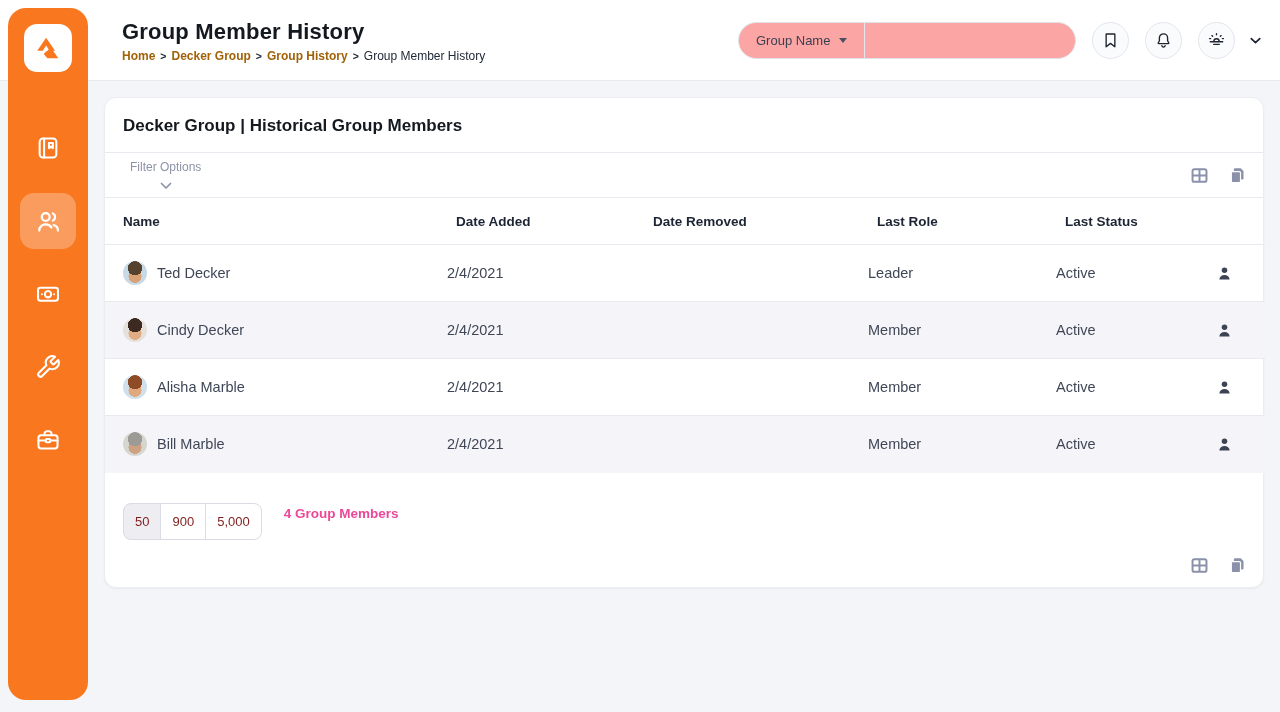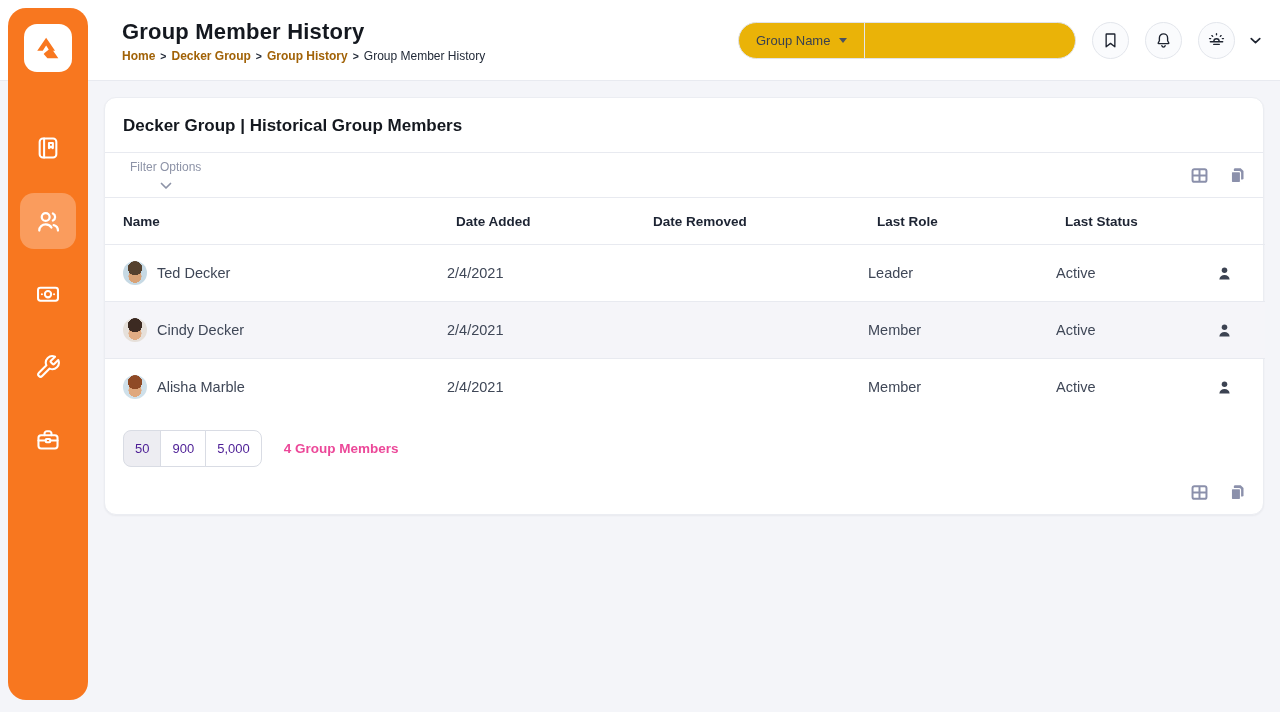--- a/index.html
+++ b/index.html
@@ -18,21 +18,21 @@
 
   
   .topbar { position:absolute; left:88px; top:0; width:1192px; height:81px; display:flex; align-items:center; padding:0 16px 0 34px; z-index:5; }
   .titles h1 { font-size:22px; font-weight:700; color:#14181f; letter-spacing:.2px; }
   .breadcrumb { margin-top:4px; font-size:12px; display:flex; align-items:center; }
   .crumb.link { color:#a16207; cursor:pointer;font-weight:bold; }
   .crumb.current { color:#222a38; }
   .sep { color:#222a38; margin:0 5px; font-weight:700; font-size:10.5px; }
 
   .top-actions { margin-left:auto; display:flex; align-items:center; gap:16px; }
-  .search-pill { display:flex; align-items:center; height:37px; width:338px; background:#eab308; border:1px solid #e0e3ea; border-radius:19px; overflow:hidden; }
+  .search-pill { display:flex; align-items:center; height:37px; width:338px; background:#fca5a5; border:1px solid #e0e3ea; border-radius:19px; overflow:hidden; }
   .search-filter { display:flex; align-items:center; gap:9px; height:100%; padding:0 17px; background:none; border:none; border-right:1px solid #e4e6ec; font-size:13px; color:#3a4150; cursor:pointer; }
   .caret-down { width:0; height:0; border-left:4.5px solid transparent; border-right:4.5px solid transparent; border-top:5.5px solid #4a5160; }
   .search-input { flex:1; height:100%; border:none; background:transparent; outline:none; padding:0 14px; font-size:13px; color:#3a4150; }
   .circle-btn { width:37px; height:37px; border-radius:50%; background:#fafbfd; border:1px solid #e3e6ec; display:grid; place-items:center; cursor:pointer; color:#1e2430; }
   .user-pill { display:flex; align-items:center; gap:11px; height:42px; padding:0 4px 0 17px; background:#f2f3f8; border:none; border-radius:21px; cursor:pointer; }
   .user-name { font-size:14px; font-weight:700; color:#1c2330; }
   .user-avatar { width:34px; height:34px; border-radius:50%; }
   .chev-btn { background:none; border:none; cursor:pointer; color:#1e2430; display:grid; place-items:center; padding:0; margin-left:-4px; }
 
   
@@ -49,21 +49,21 @@
   thead th:first-child { padding-left:18px; }
   tbody td { font-size:14.5px; color:#3f4757; height:57px; border-top:1px solid #e8eaf0; }
   tbody tr:nth-child(even) { background:#f5f5f9; }
   .name-cell { display:flex; align-items:center; gap:10px; padding-left:18px; }
   .avatar24 { width:24px; height:24px; border-radius:50%; flex:none; }
   .action-td { text-align:center; }
   .person-btn { color:#3c4352; }
 
   .pagination { display:flex; align-items:center; gap:22px; padding:14px 18px 8px; }
   .size-group { display:flex; }
-  .size-btn { min-width:34px; padding:0 11px; height:37px; background:#ffffff; border:1px solid #d9dce4; font-size:13px; color:#4c1d95; cursor:pointer; margin-left:-1px; }
+  .size-btn { min-width:34px; padding:0 11px; height:37px; background:#ffffff; border:1px solid #d9dce4; font-size:13px; color:#7f1d1d; cursor:pointer; margin-left:-1px;margin-top:16px; }
   .size-btn:first-child { border-radius:8px 0 0 8px; margin-left:0; }
   .size-btn:last-child { border-radius:0 8px 8px 0; }
   .size-btn.active { background:#ededf2; }
   .summary { font-size:13.5px; font-weight:600; color:#ec4899; }
 
   .panel-footer { display:flex; justify-content:flex-end; align-items:center; gap:19px; padding:8px 16px 12px; }
 </style>
 </head>
 <body>
 
@@ -274,20 +274,40 @@
     <td class="action-td">
       <button class="icon-btn person-btn">
         <svg width="17" height="17" viewBox="0 0 24 24">
           <circle cx="12" cy="7.4" r="3.9" fill="currentColor"></circle>
           <path fill="currentColor" d="M4.7 20.6c.4-4.1 3.3-6.4 7.3-6.4s6.9 2.3 7.3 6.4z"></path>
         </svg>
       </button>
     </td>
   </tr>
 
+  <tr>
+    <td>
+            <div class="name-cell">
+              <span class="avatar24" style="background: radial-gradient(circle at 50% 30%, rgb(156, 155, 150) 0px, rgb(156, 155, 150) 34%, rgba(0, 0, 0, 0) 35%), radial-gradient(circle at 50% 64%, rgb(207, 161, 131) 0px, rgb(207, 161, 131) 33%, rgba(0, 0, 0, 0) 34%), linear-gradient(rgb(214, 214, 208), rgb(214, 214, 208));"></span>
+              <span>Bill Marble</span>
+            </div>
+          </td>
+    <td>2/4/2021</td>
+    <td></td>
+    <td>Member</td>
+    <td>Active</td>
+    <td class="action-td">
+      <button class="icon-btn person-btn">
+        <svg width="17" height="17" viewBox="0 0 24 24">
+          <circle cx="12" cy="7.4" r="3.9" fill="currentColor"></circle>
+          <path fill="currentColor" d="M4.7 20.6c.4-4.1 3.3-6.4 7.3-6.4s6.9 2.3 7.3 6.4z"></path>
+        </svg>
+      </button>
+    </td>
+  </tr>
 </tbody>
   </table>
 
   <div class="pagination">
     <div class="size-group">
         <button class="size-btn active">50</button>
         <button class="size-btn">900</button>
         <button class="size-btn">5,000</button>
       </div>
     <span class="summary">4 Group Members</span>

